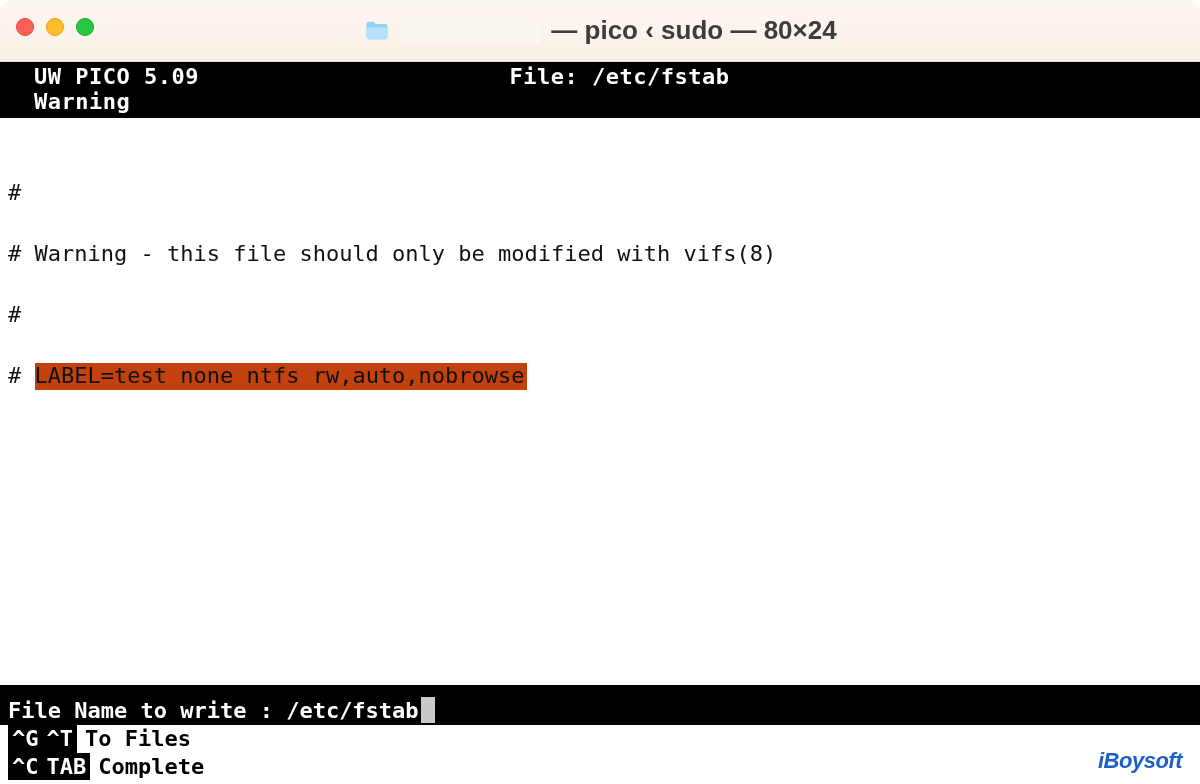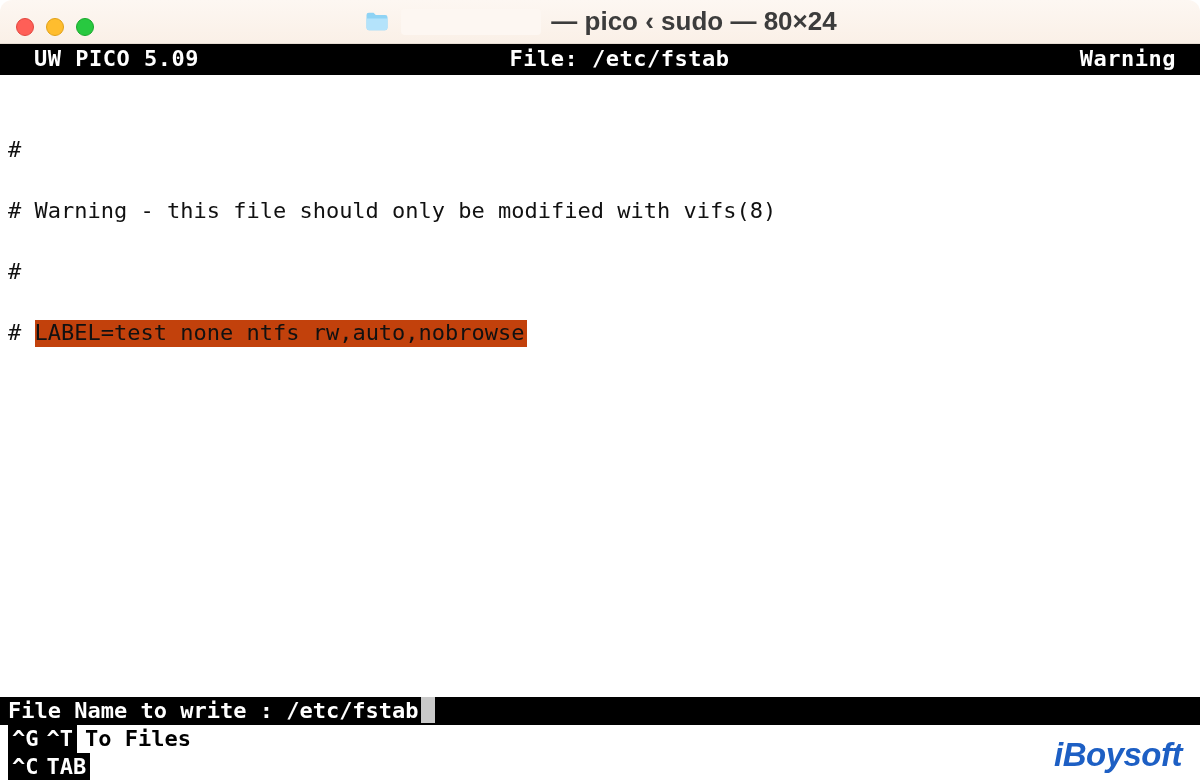--- a/index.html
+++ b/index.html
@@ -1,21 +1,21 @@
 <!DOCTYPE html>
 <html><head>
 <meta charset="utf-8">
 <style>
   * { margin: 0; padding: 0; box-sizing: border-box; }
   html, body { width: 1200px; height: 784px; background: #ffffff; overflow: hidden; }
   body { font-family: "Menlo", "Monaco", "Consolas", monospace; font-size: 22px; }
 
   
   .titlebar {
-    height: 44px;
+    height: 62px;
     background: linear-gradient(#fdf7f2, #faf0e7);
     border-bottom: 1px solid #e6dcd2;
     display: flex;
     align-items: center;
     position: relative;
     border-top-left-radius: 12px;
     border-top-right-radius: 12px;
   }
   .traffic { position: absolute; left: 16px; top: 18px; display: flex; gap: 12px; }
   .dot { width: 18px; height: 18px; border-radius: 50%; }
@@ -47,34 +47,34 @@
     font-weight: 500;
     color: #111;
     white-space: pre;
   }
   .hl { background: #c2410c; padding: 0 2px 2px 0; }
 
   
   .bottom { position:absolute; left:0; right:0; bottom:0; }
   .prompt-line {
     background:#000; color:#fff; font-weight:600;
-    padding: 0 0 2px 8px;
+    padding: 12px 0 2px 8px;
     display:flex; align-items:center;
   }
   .cursor-block { display:inline-block; width:14px; height:26px; background:#c9c9c9; margin-left:2px; vertical-align:middle;}
   .help-rows { padding: 0 0 4px 8px; font-weight:600; }
   .help-rows .row { display:flex; gap:0; line-height:1.25; }
   .kcap { background:#000; color:#fff; display:inline-block; padding:0 4px; min-width:30px; text-align:left; }
   .klabel { padding-left:8px; display:inline-block; min-width:150px; }
 
   
   .watermark {
     position:absolute; right:18px; bottom:10px;
     font-family: Arial, sans-serif; font-weight:800; font-style:italic;
-    font-size:33px; color:#1d5fc4; letter-spacing:-0.5px;
+    font-size:22px; color:#1d5fc4; letter-spacing:-0.5px;
   }
   .watermark .i { color:#1d5fc4; }
 </style>
 </head>
 <body>
 
 <div class="titlebar">
   <div class="traffic">
     <span class="dot red"></span>
     <span class="dot yellow"></span>
@@ -85,21 +85,21 @@
       <svg viewBox="0 0 24 24" width="28" height="28">
           <path fill="#8fd3f4" d="M3 6a2 2 0 0 1 2-2h4l2 2h8a2 2 0 0 1 2 2v9a2 2 0 0 1-2 2H5a2 2 0 0 1-2-2V6z"></path>
           <path fill="#b4e3fb" d="M3 9h18v8a2 2 0 0 1-2 2H5a2 2 0 0 1-2-2V9z"></path>
         </svg>
     </span>
     <span class="redact"></span>
     <span> — pico ‹ sudo — 80×24</span>
   </div>
 </div>
 
-<div class="pico-head" style="position:relative;">
+<div class="pico-head" style="position:relative;flex-direction:column;">
   <span>UW PICO 5.09</span>
   <span class="mid">File: /etc/fstab</span>
   <span>Warning</span>
 </div>
 
 <div class="editor">
 <div>#</div>
 <div># Warning - this file should only be modified with vifs(8)</div>
 <div>#</div>
 <div><span># </span><span class="hl">LABEL=test none ntfs rw,auto,nobrowse</span></div>
@@ -112,19 +112,20 @@
   </div>
   <div class="help-rows">
     <div class="row">
       <span class="kcap">^G</span>
       <span class="kcap">^T</span>
       <span class="klabel">To Files</span>
     </div>
     <div class="row">
       <span class="kcap">^C</span>
       <span class="kcap">TAB</span>
+      <span class="klabel">Complete</span>
     </div>
   </div>
 </div>
 
 <div class="watermark">
   <span class="i">i</span><span>Boysoft</span>
 </div>
 
 </body></html>

